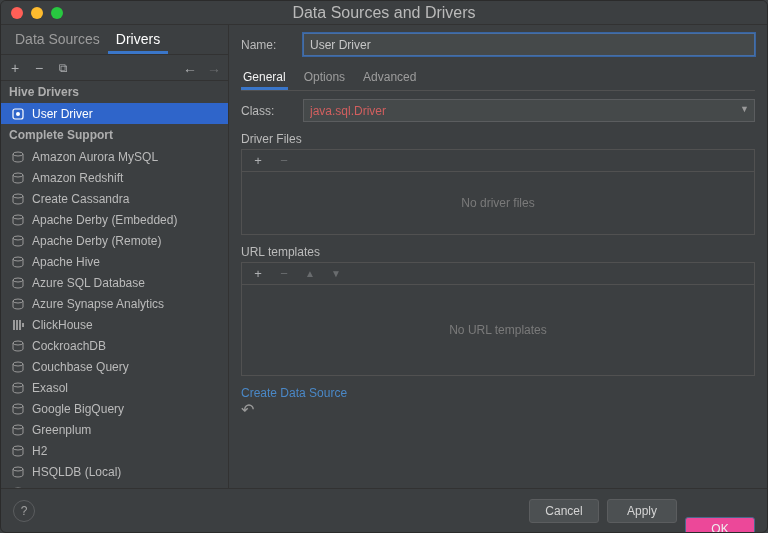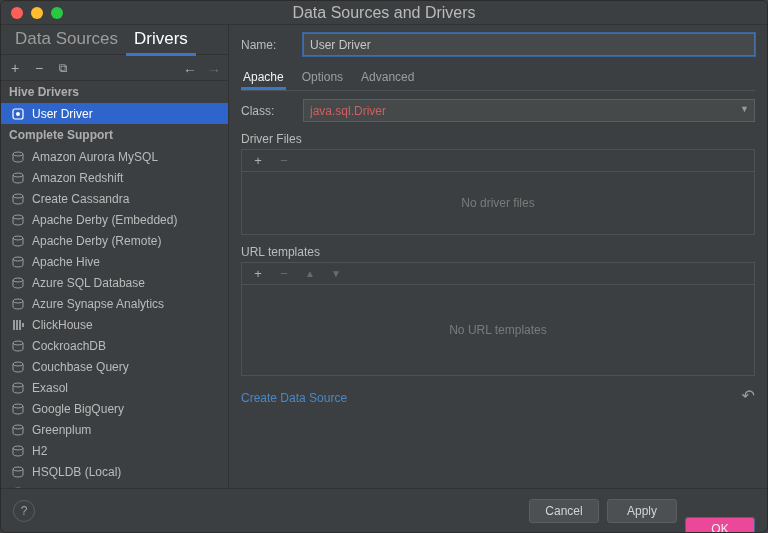--- a/index.html
+++ b/index.html
@@ -6,21 +6,21 @@
 html,body { width:768px; height:533px; font-family:-apple-system,"Segoe UI",Arial,sans-serif; font-size:12px; background:#3c3f41; color:#bbbbbb; overflow:hidden; }
 .window { width:768px; height:533px; background:#3c3f41; display:flex; flex-direction:column; border:1px solid #2b2b2b; border-radius:6px; overflow:hidden; }
 .titlebar { height:24px; background:#3c3f41; display:flex; align-items:center; position:relative; border-bottom:1px solid #323232;}
 .traffic { display:flex; gap:8px; padding-left:10px;}
 .tl { width:12px; height:12px; border-radius:50%; }
 .tl.red{background:#ff5f57;} .tl.yel{background:#febc2e;} .tl.grn{background:#28c840;}
 .titlebar .title { position:absolute; left:0; right:0; text-align:center; color:#bababa; font-size:16px;}
 .body { flex:1; display:flex; min-height:0;}
 .sidebar { width:228px; background:#3c3f41; border-right:1px solid #323232; display:flex; flex-direction:column;}
 .side-tabs { display:flex; align-items:center; height:30px; padding:0 6px; border-bottom:1px solid #323232;}
-.side-tab { padding:6px 8px 7px; color:#9c9c9c; cursor:pointer; font-size:17px;}
+.side-tab { padding:6px 8px 7px; color:#9c9c9c; cursor:pointer; font-size:14px;}
 .side-tab.active { color:#fefefe; border-bottom:3px solid #3a76c9; padding-bottom:4px;}
 .side-toolbar { height:26px; display:flex; align-items:center; padding:0 6px; gap:8px; border-bottom:1px solid #323232;}
 .tb-btn { color:#aeb0b2; cursor:pointer; font-size:14px; width:16px; text-align:center;}
 .spacer{flex:1;}
 .tree { flex:1; overflow:auto;}
 .tree-header { padding:4px 8px 4px 8px; color:#aeaeae; font-weight:bold; font-size:12px;}
 .tree-item { display:flex; align-items:center; height:21px; padding-left:10px; cursor:pointer; gap:7px;}
 .tree-item.selected { background:#2f65ca; color:#fff;}
 .ticon { width:14px; height:14px; display:flex; align-items:center; justify-content:center; font-size:11px; color:#8c8c8c;}
 .tree-item.selected .ticon{color:#fff;}
@@ -39,21 +39,21 @@
 .section-row .form-label { width:62px;}
 .combo { flex:1; position:relative;}
 .combo-input { width:100%; background:#45494a; border:1px solid #5b5d5f; color:#d15f5f; height:23px; padding:0 6px; font-size:12px;}
 .combo-arrow { position:absolute; right:6px; top:5px; color:#9a9a9a; font-size:9px;}
 .section-title { margin-top:10px; color:#bbbbbb; font-size:12px;}
 .panel { margin-top:3px; border:1px solid #515151; background:#3c3f41; }
 .panel-tb { height:22px; display:flex; align-items:center; gap:10px; padding:0 8px; border-bottom:1px solid #515151;}
 .panel-tb .tb-btn{font-size:13px;}
 .panel-body { height:62px; display:flex; align-items:center; justify-content:center; color:#7a7a7a; font-size:12px;}
 .panel.big .panel-body{height:90px;}
-.link-row { margin-top:10px; display:flex; align-items:flex-end;}
+.link-row { margin-top:10px; display:flex; align-items:flex-start;flex-direction:column;}
 .link { color:#4a88c7; cursor:pointer; font-size:12px;}
 .revert { color:#9a9a9a; font-size:16px; cursor:pointer;}
 .footer { height:44px; border-top:1px solid #323232; display:flex; align-items:center; padding:0 12px; gap:8px;}
 .help { width:22px; height:22px; border-radius:50%; border:1px solid #5b5d5f; display:flex; align-items:center; justify-content:center; color:#a0a0a0; cursor:pointer;}
 .btn { min-width:70px; height:24px; background:#4c5052; border:1px solid #5b5d5f; color:#d4d4d4; font-size:12px; border-radius:3px; cursor:pointer;}
 .btn.primary { background:#ec4899; border-color:#4a688c; color:#eeeeee;margin-top:36px;}
 svg{display:block;}
 .disabled{opacity:.4;}
 </style>
 </head>
@@ -253,21 +253,21 @@
         </div>
     </div>
 
     <div class="main">
       <div class="form-row">
         <div class="form-label">Name:</div>
         <input class="text-input focus" value="User Driver" style="">
       </div>
 
       <div class="main-tabs">
-        <div class="main-tab active">Apache</div>
+        <div class="main-tab active">General</div>
         <div class="main-tab">Options</div>
         <div class="main-tab">Advanced</div>
       </div>
 
       <div class="section-row">
         <div class="form-label">Class:</div>
         <div class="combo">
           <input class="combo-input" value="java.sql.Driver" style="">
           <span class="combo-arrow">▼</span>
         </div>

